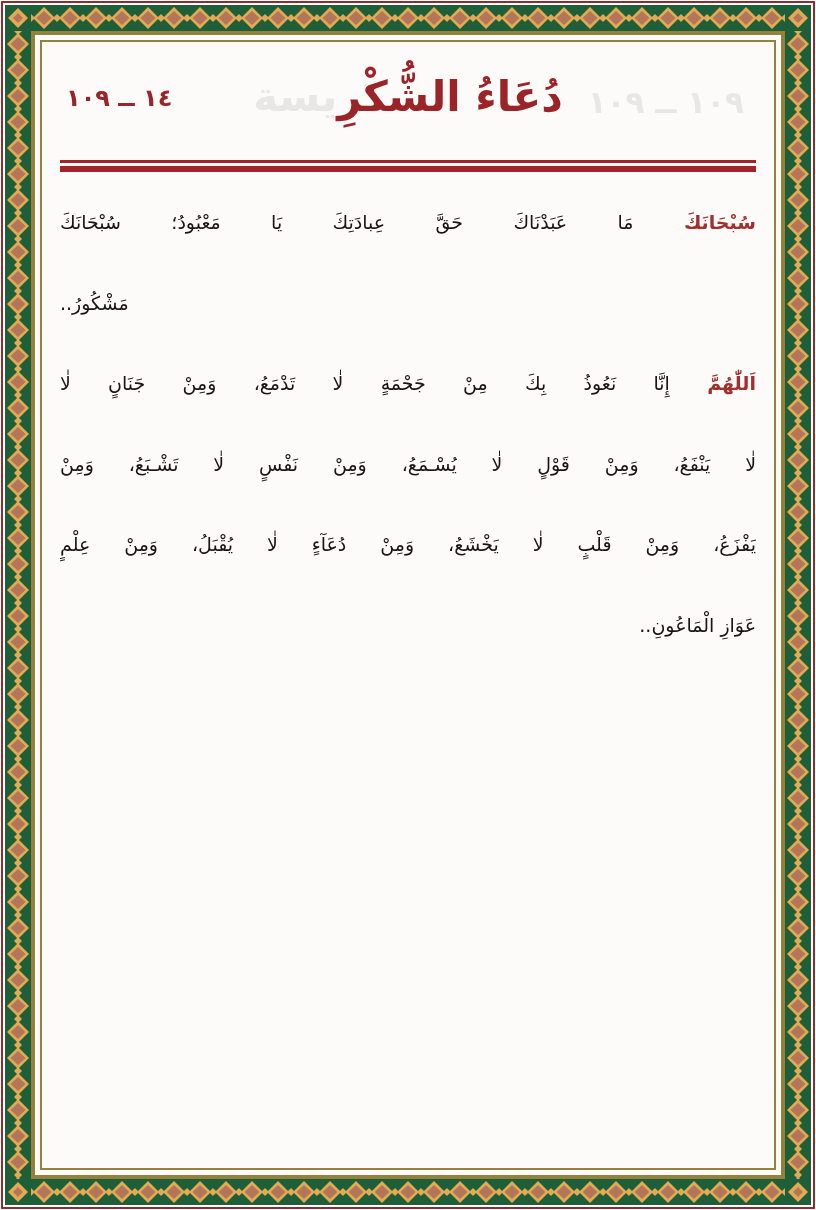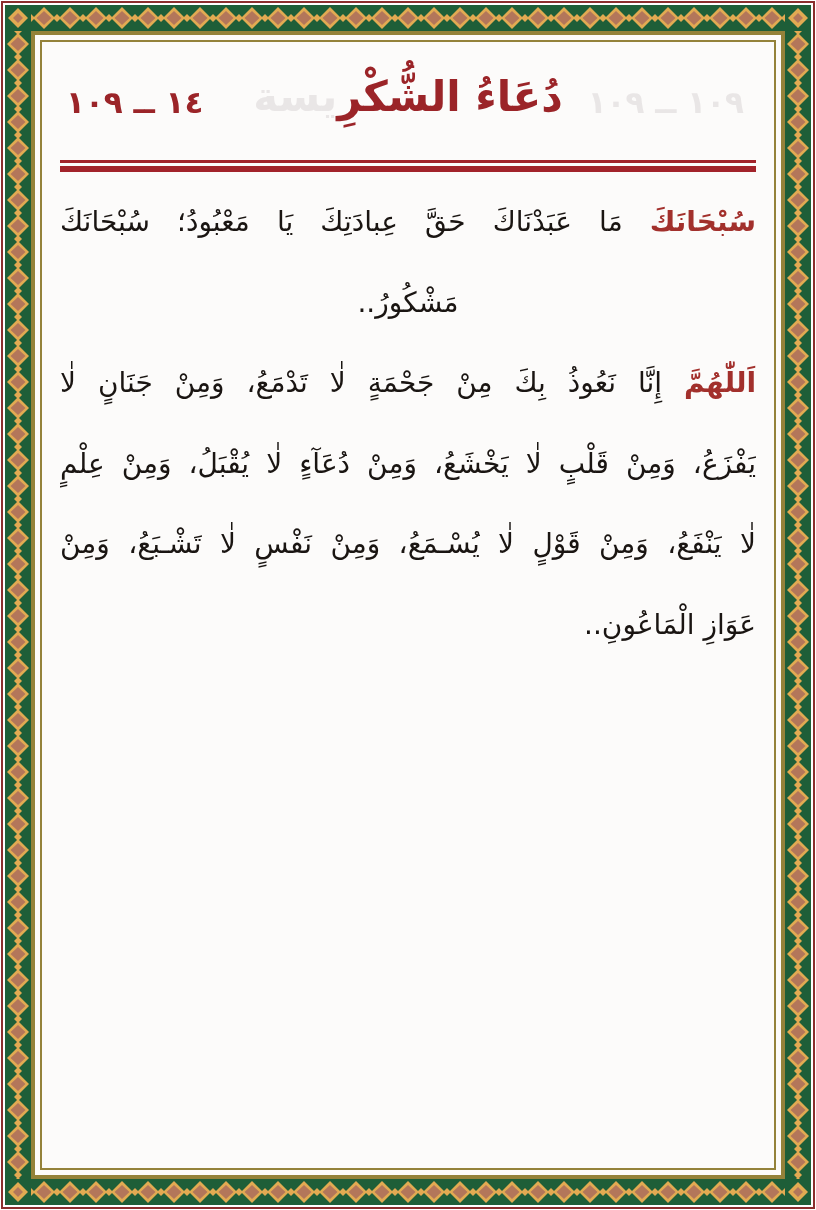--- a/index.html
+++ b/index.html
@@ -24,35 +24,35 @@
   .ornament-svg{position:absolute;inset:0;z-index:3;pointer-events:none;}
 
   
   .content{position:relative;z-index:2;height:100%;box-sizing:border-box;
     padding:16px 16px 0;direction:rtl;color:var(--text-ink,#1a1512);}
 
   .page-header{position:relative;height:96px;}
   .page-title-row{position:absolute;left:0;right:0;top:14px;text-align:center;
     font-size:42px;font-weight:bold;color:var(--title-red,#9b2428);line-height:1.2;}
   .title-ghost{color:var(--ghost,#e9e6e6);font-weight:bold;}
-  .page-number{position:absolute;left:8px;top:26px;font-size:31px;font-weight:bold;
+  .page-number{position:absolute;left:8px;top:26px;font-size:24px;font-weight:bold;
     color:var(--title-red,#9b2428);direction:rtl;}
   .ghost-number{position:absolute;right:14px;top:26px;font-size:31px;font-weight:bold;
     color:var(--ghost,#e9e6e6);direction:rtl;}
 
   .title-divider{margin:6px 2px 0;}
   .title-divider .thin{height:3px;background:var(--divider-red,#a2232a);}
   .title-divider .gap{height:3px;}
   .title-divider .thick{height:6px;background:var(--divider-red,#a2232a);}
 
   .prayer-body{margin-top:10px;padding:0 2px;}
-  .line{font-size:28px;line-height:80.5px;height:80.5px;overflow:hidden;
+  .line{font-size:19px;line-height:80.5px;height:80.5px;overflow:hidden;
     color:var(--text-ink,#1a1512);}
   .line.justify{text-align:justify;text-align-last:justify;}
-  .line.end{text-align:center;}
+  .line.end{text-align:left;}
   .line.center{}
   .lead{color:var(--lead-red,#a2302c);font-weight:bold;}
 </style>
 </head>
 <body>
 
 <div class="page">
 
   <div class="frame-maroon">
     <div class="frame-green">
@@ -79,22 +79,22 @@
                 <div>
                   <div class="line justify"><span class="lead">سُبْحَانَكَ</span> <span>مَا عَبَدْنَاكَ حَقَّ عِبادَتِكَ يَا مَعْبُودُ؛ سُبْحَانَكَ</span></div>
                   <div class="line end">مَشْكُورُ..</div>
                 </div>
 
                 <div>
                 </div>
 
                 <div>
                   <div class="line justify"><span class="lead">اَللّٰهُمَّ</span> <span>إِنَّا نَعُوذُ بِكَ مِنْ جَحْمَةٍ لٰا تَدْمَعُ، وَمِنْ جَنَانٍ لٰا</span></div>
+                  <div class="line justify">لٰا يَنْفَعُ، وَمِنْ قَوْلٍ لٰا يُسْـمَعُ، وَمِنْ نَفْسٍ لٰا تَشْـبَعُ، وَمِنْ</div>
                   <div class="line justify">يَفْزَعُ، وَمِنْ قَلْبٍ لٰا يَخْشَعُ، وَمِنْ دُعَآءٍ لٰا يُقْبَلُ، وَمِنْ عِلْمٍ</div>
-                  <div class="line justify">لٰا يَنْفَعُ، وَمِنْ قَوْلٍ لٰا يُسْـمَعُ، وَمِنْ نَفْسٍ لٰا تَشْـبَعُ، وَمِنْ</div>
                   <div class="line center">عَوَازِ الْمَاعُونِ..</div>
                 </div>
 
               </div>
             </div>
 
           </div>
         </div>
       </div>
     </div>

